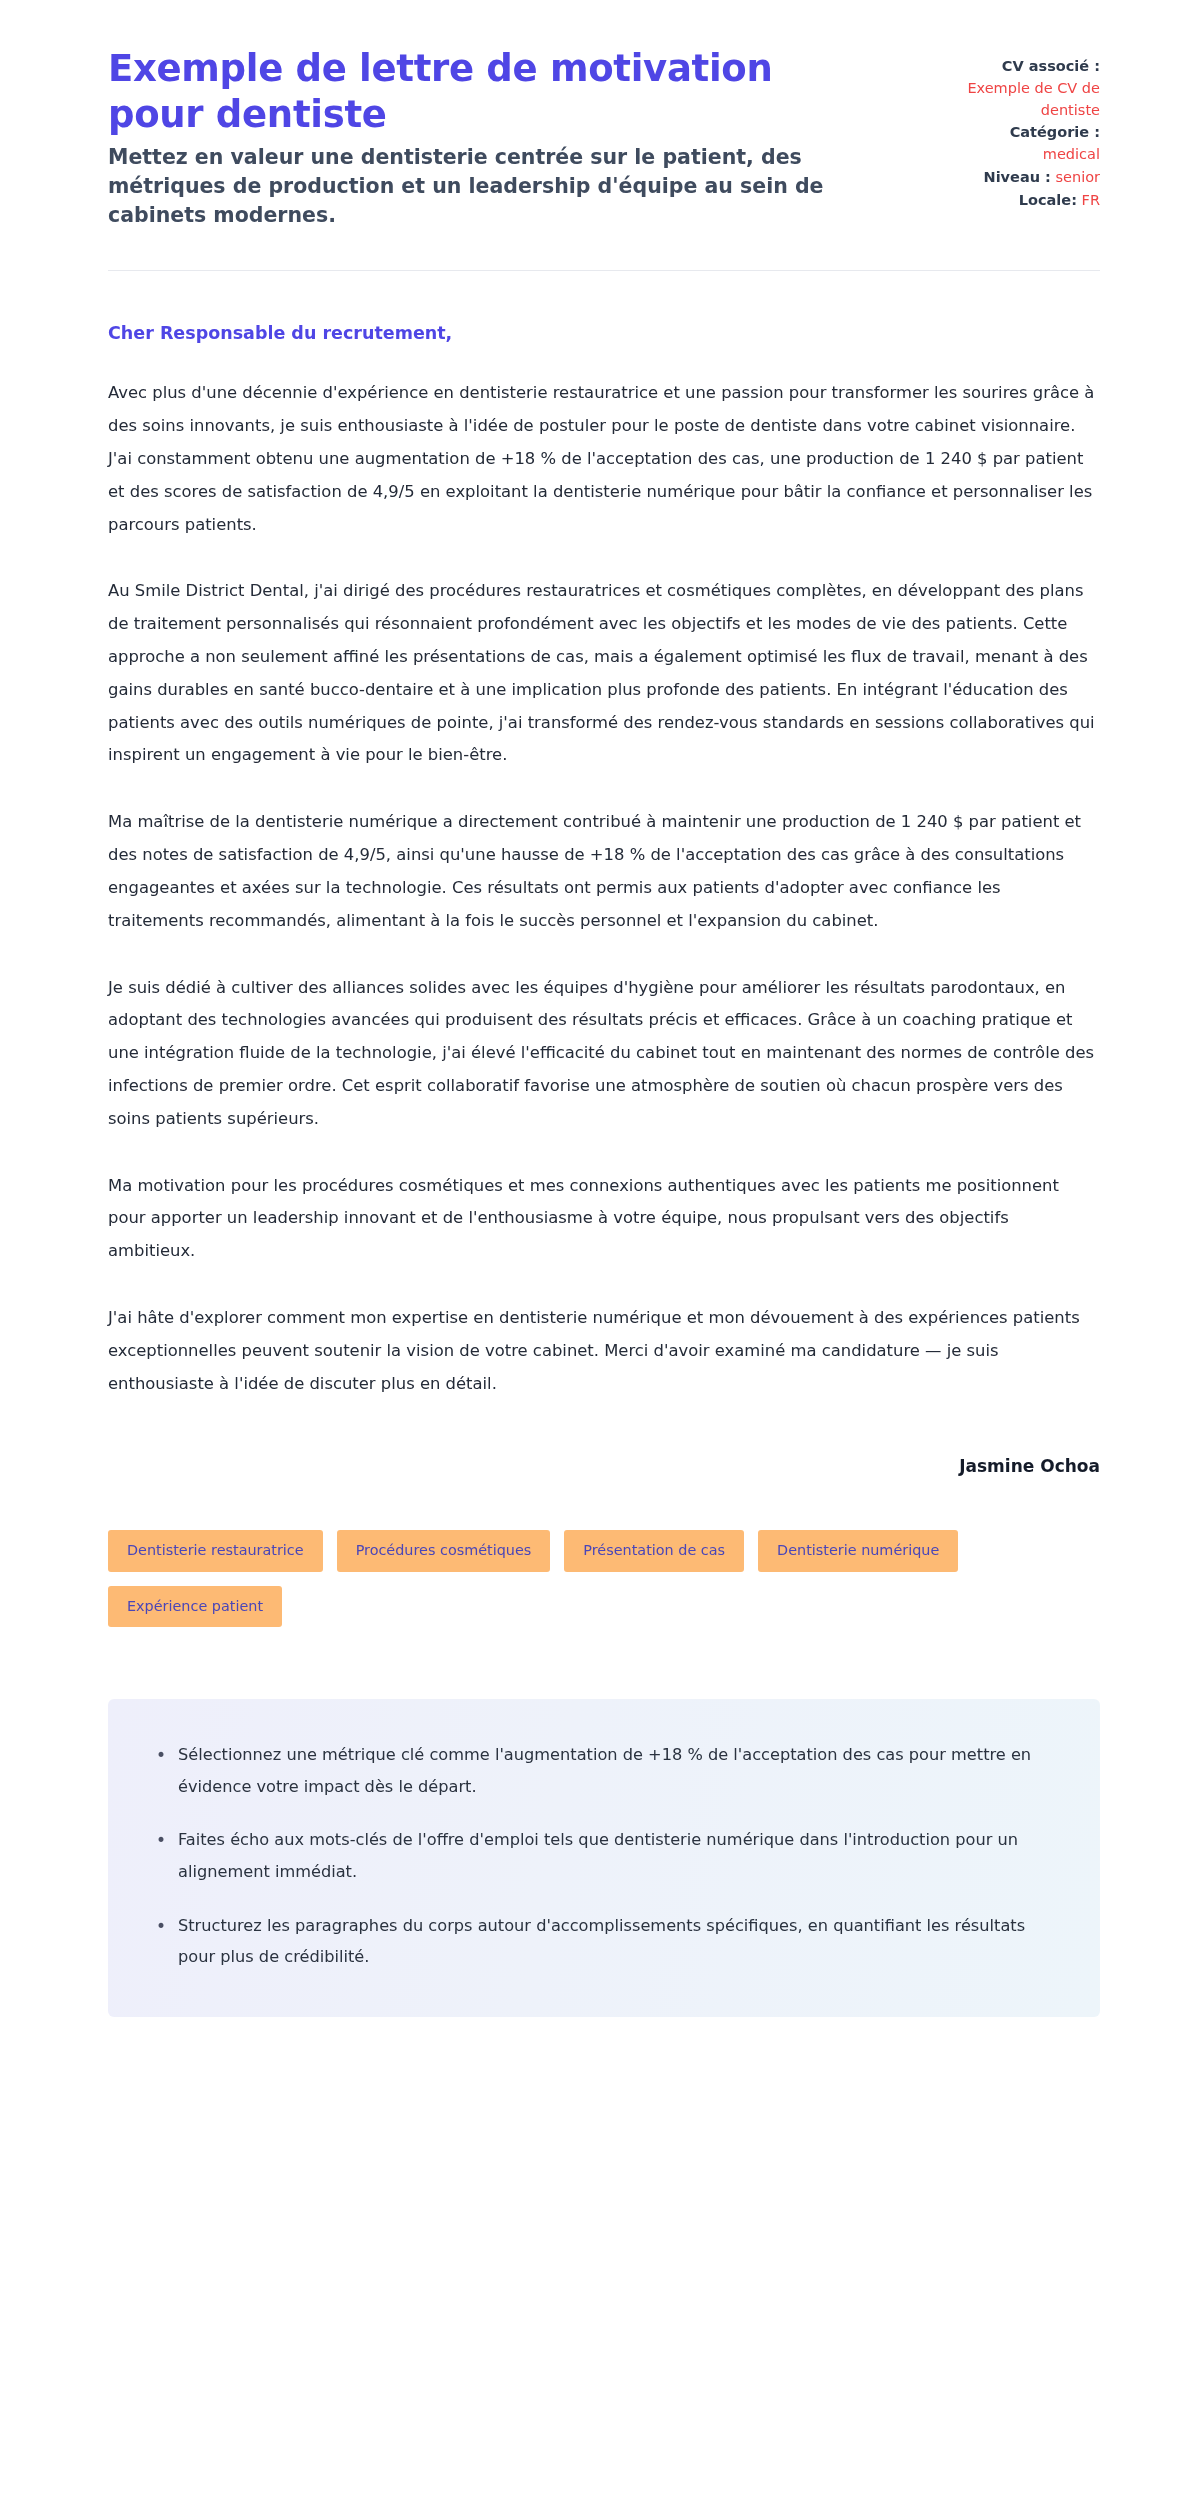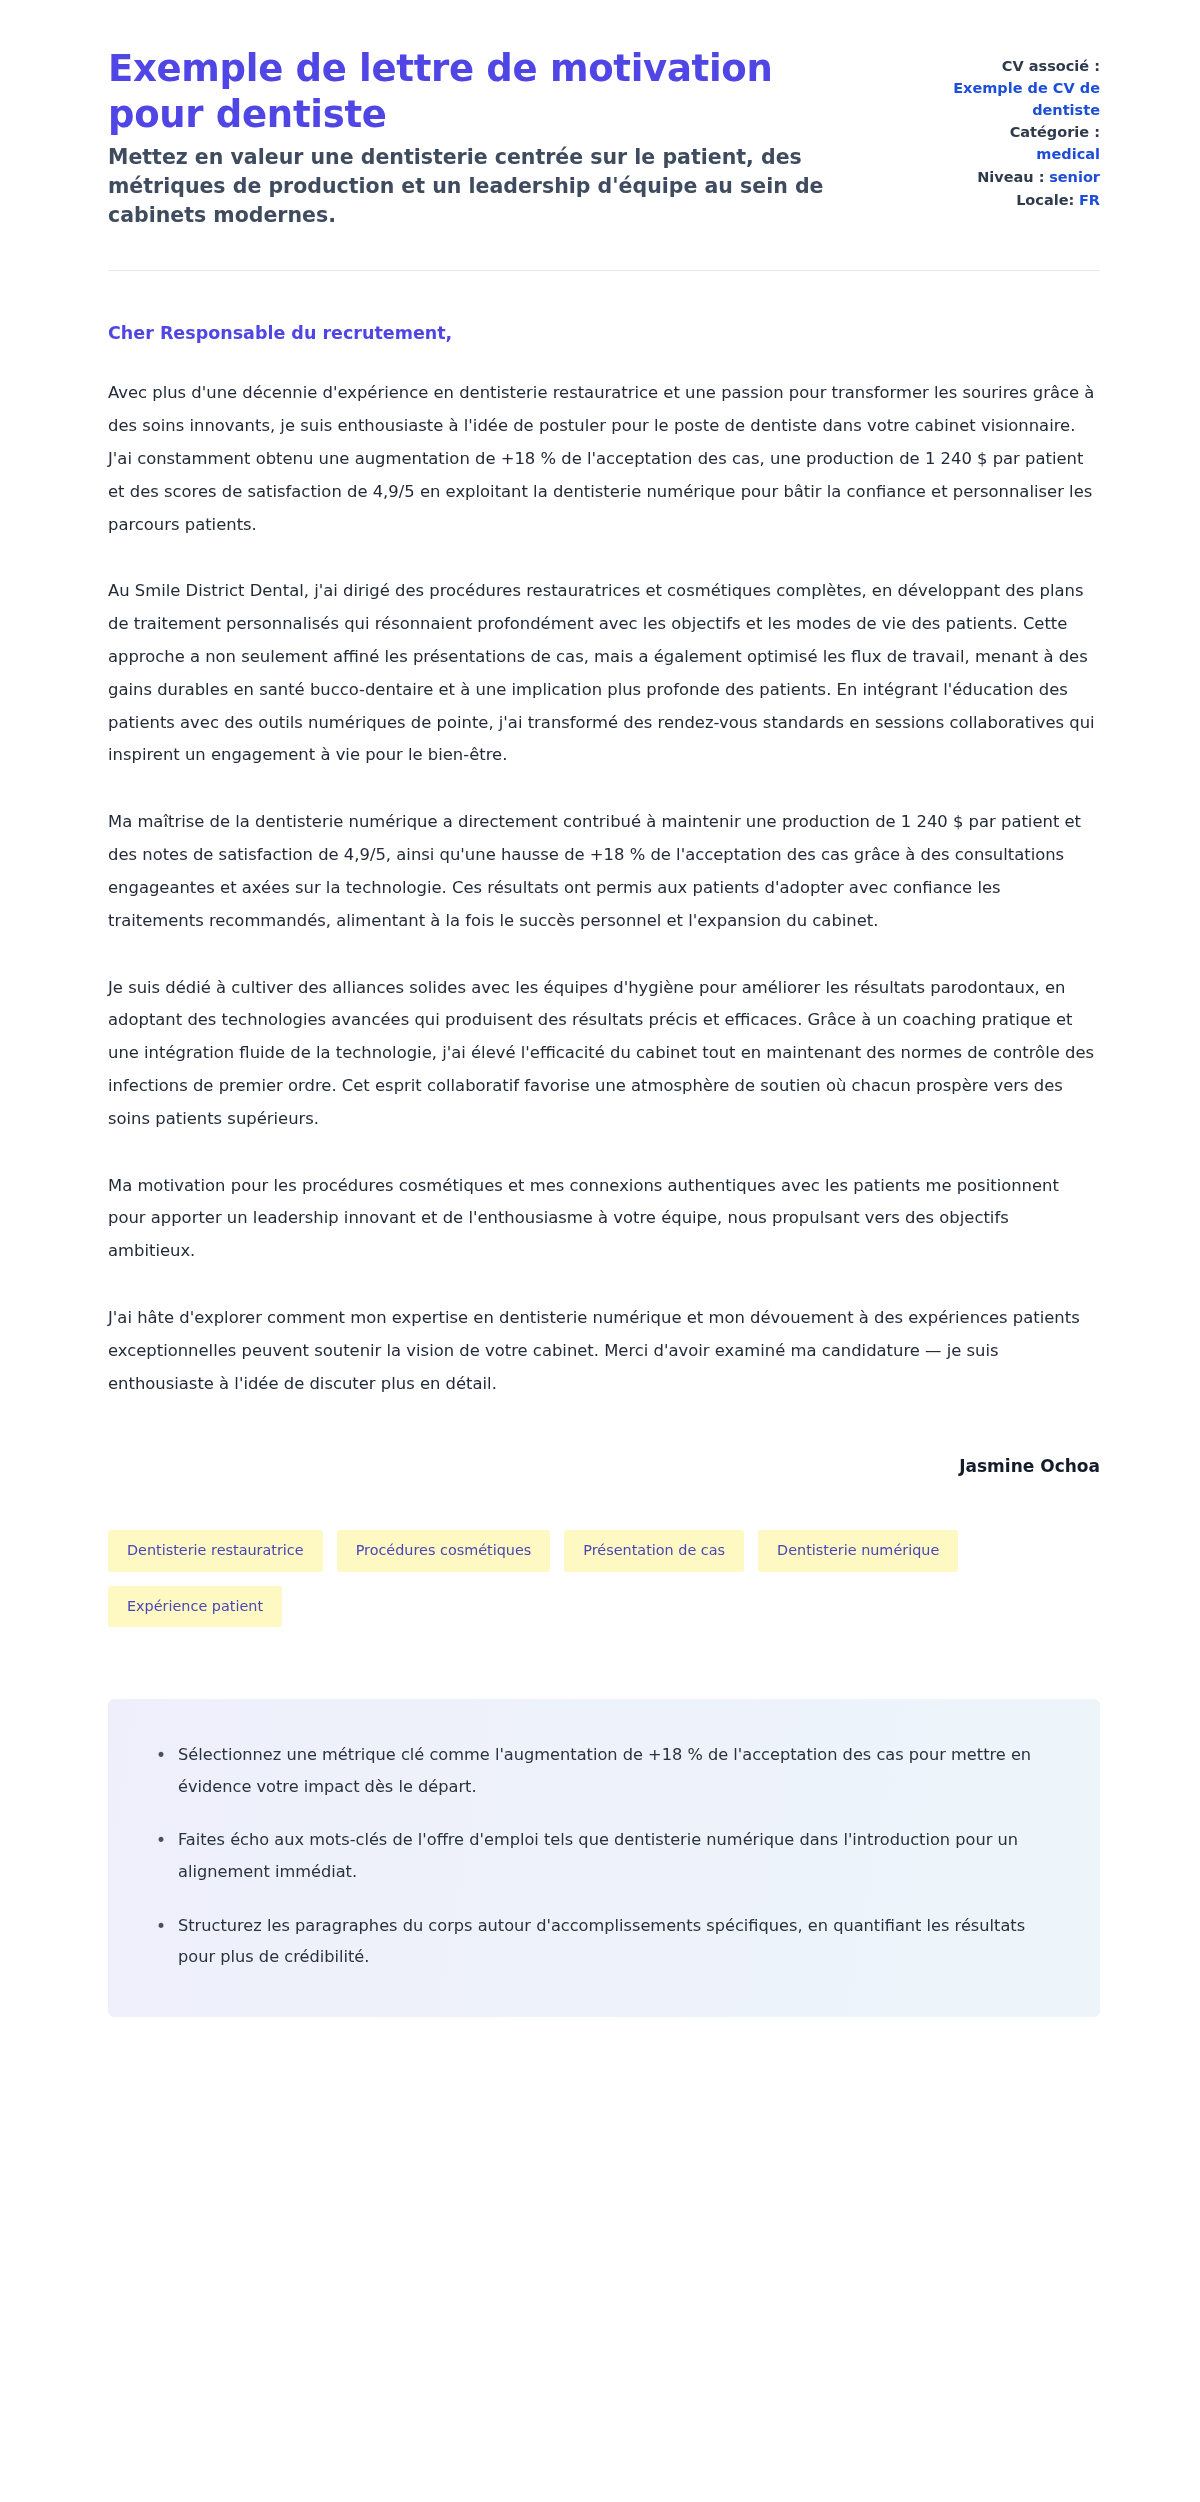--- a/index.html
+++ b/index.html
@@ -53,21 +53,21 @@
     padding-top: 10px;
     font-size: 14.5px;
     line-height: 1.5;
     color: #5d6878;
   }
   .meta-row { margin-bottom: 1px; }
   .meta-label {
     font-weight: 700;
     color: #2f3b4d;
   }
-  .meta-value { color: #1d4ed8; font-weight: bold; }
+  .meta-value { color: #ef4444; }
   .meta-block .meta-label { display: block; }
   .meta-block .meta-value { display: block; }
 
   .divider {
     height: 1px;
     background: #e7e9ee;
     border: 0;
     margin: 40px 0 0 0;
   }
 
@@ -101,21 +101,21 @@
 
   
   .tags {
     display: flex;
     flex-wrap: wrap;
     gap: 14px 14px;
     margin-top: 54px;
     max-width: 1000px;
   }
   .tag {
-    background: #fef9c3;
+    background: #fdba74;
     color: #4a46b8;
     font-size: 14.4px;
     line-height: 1;
     padding: 13px 19px 14px 19px;
     border-radius: 3px;
     white-space: nowrap;
   }
 
   
   .callout {

